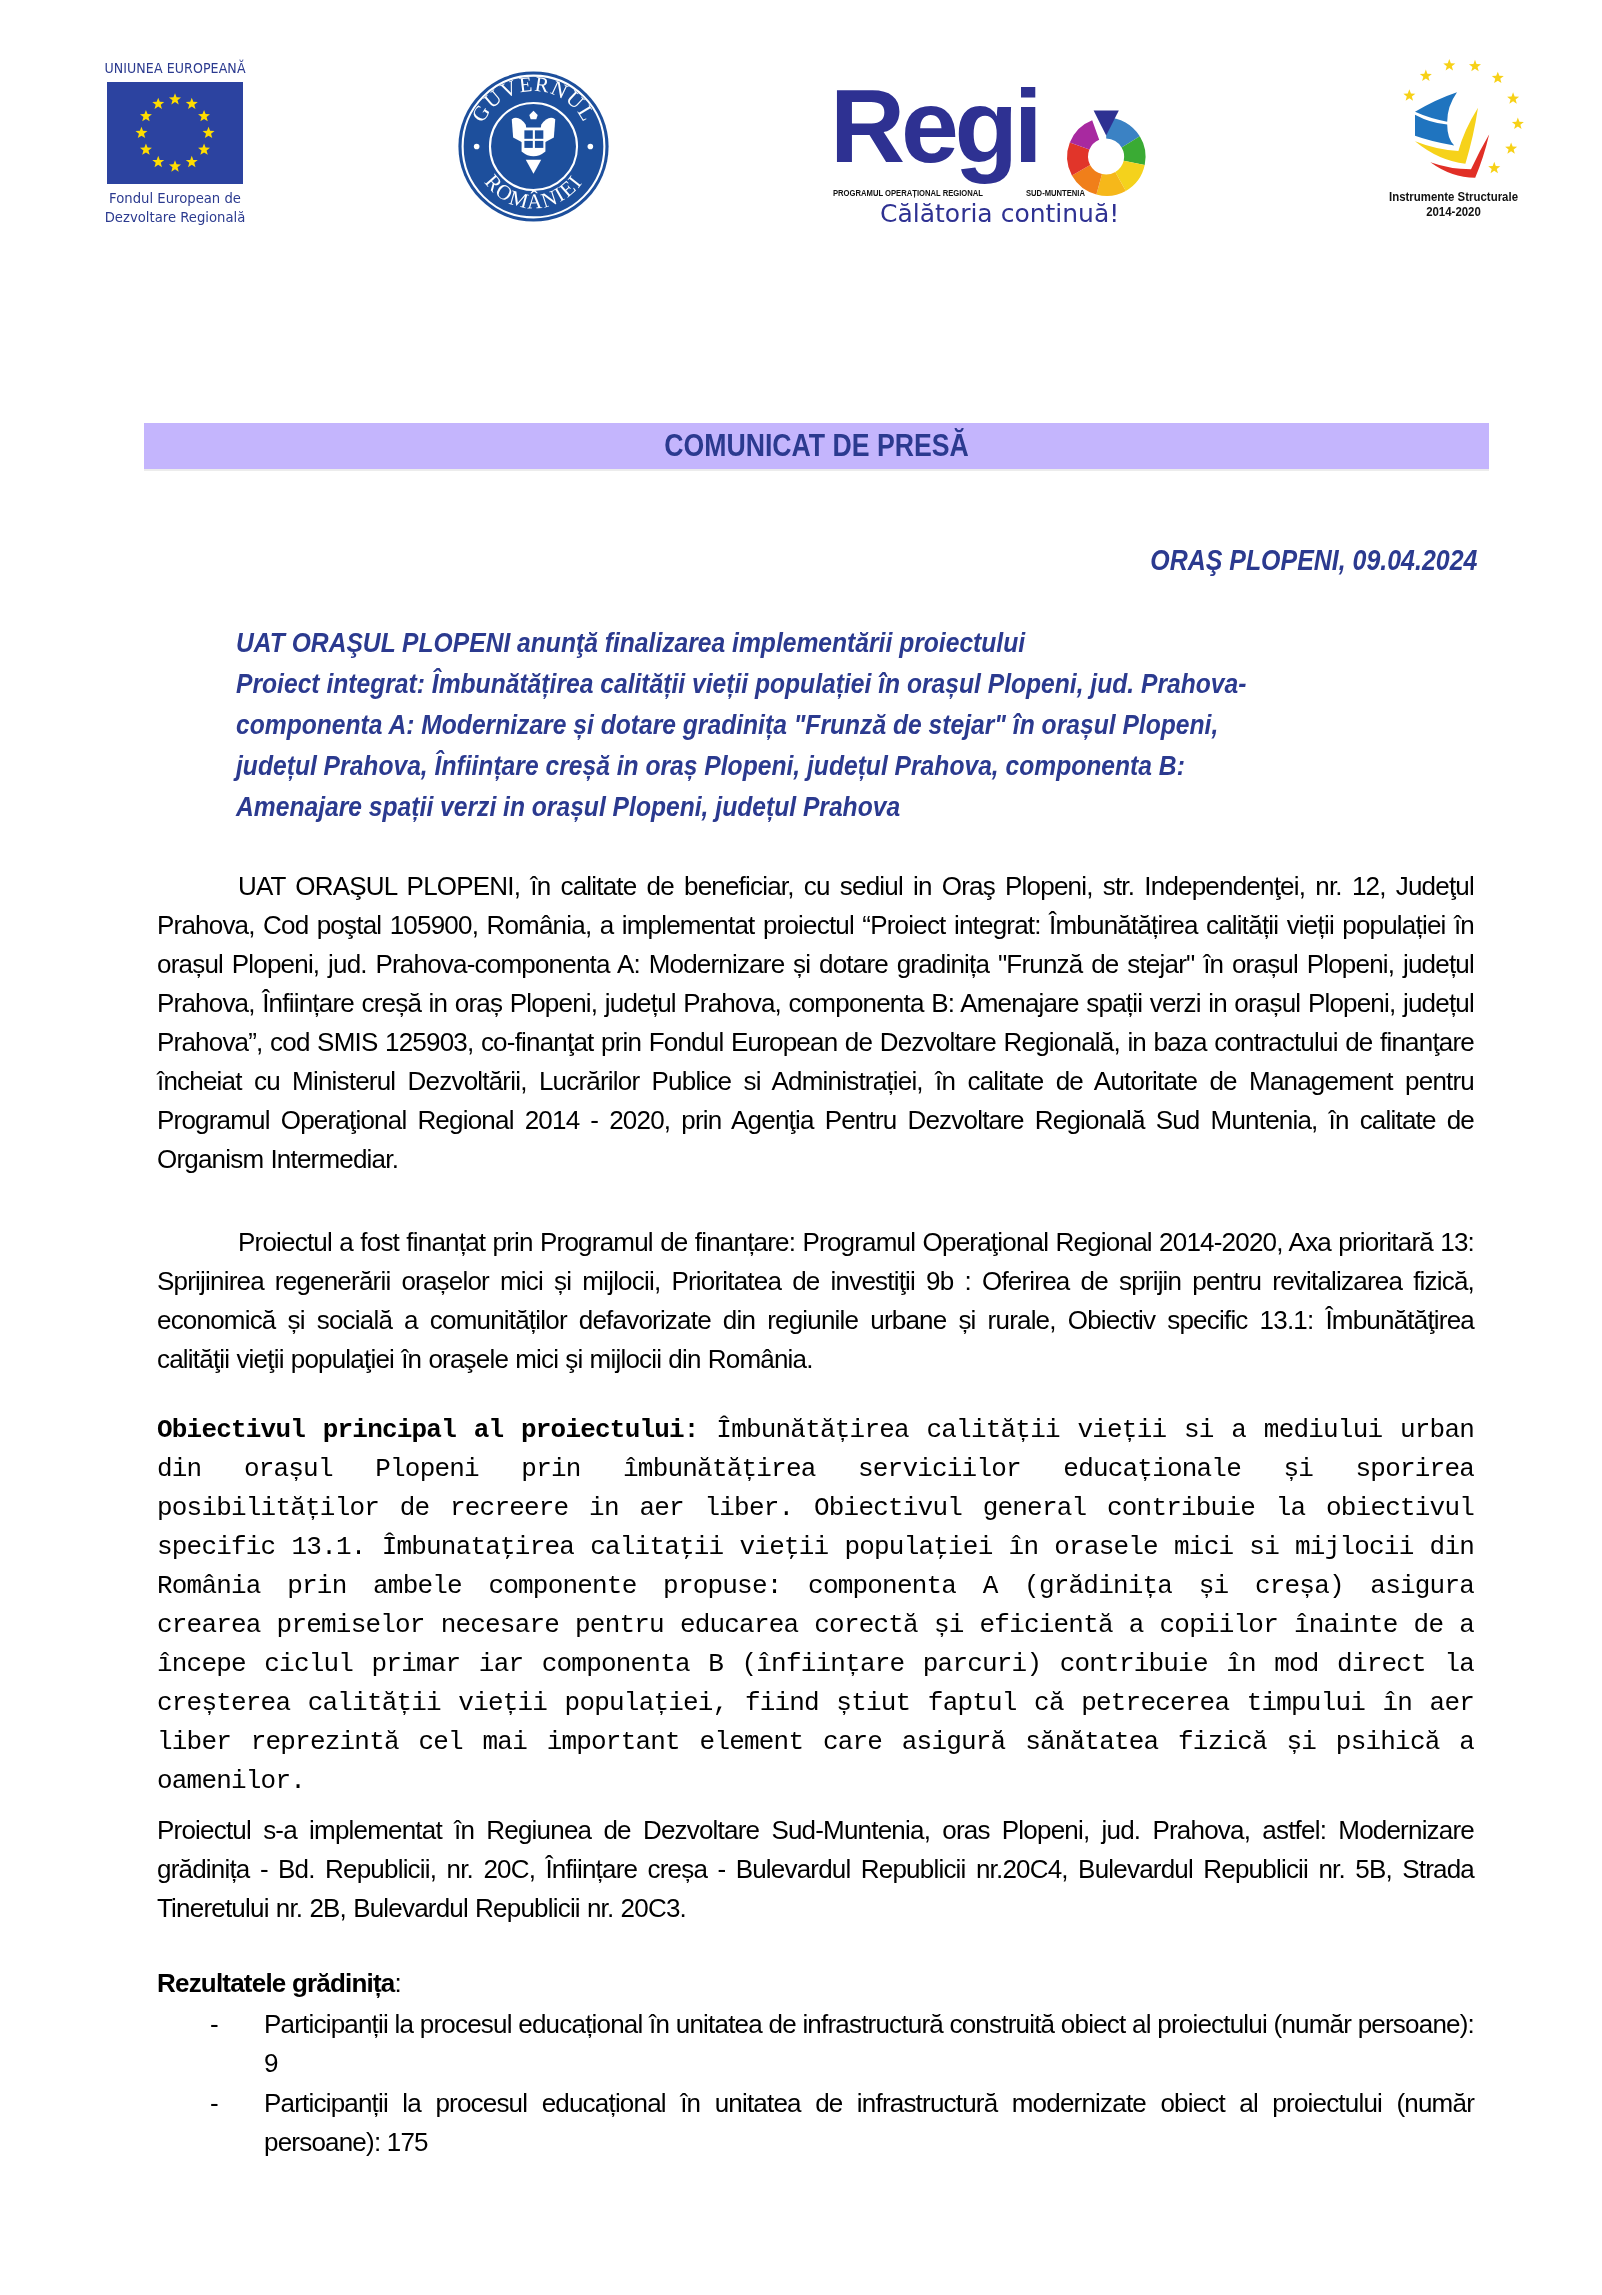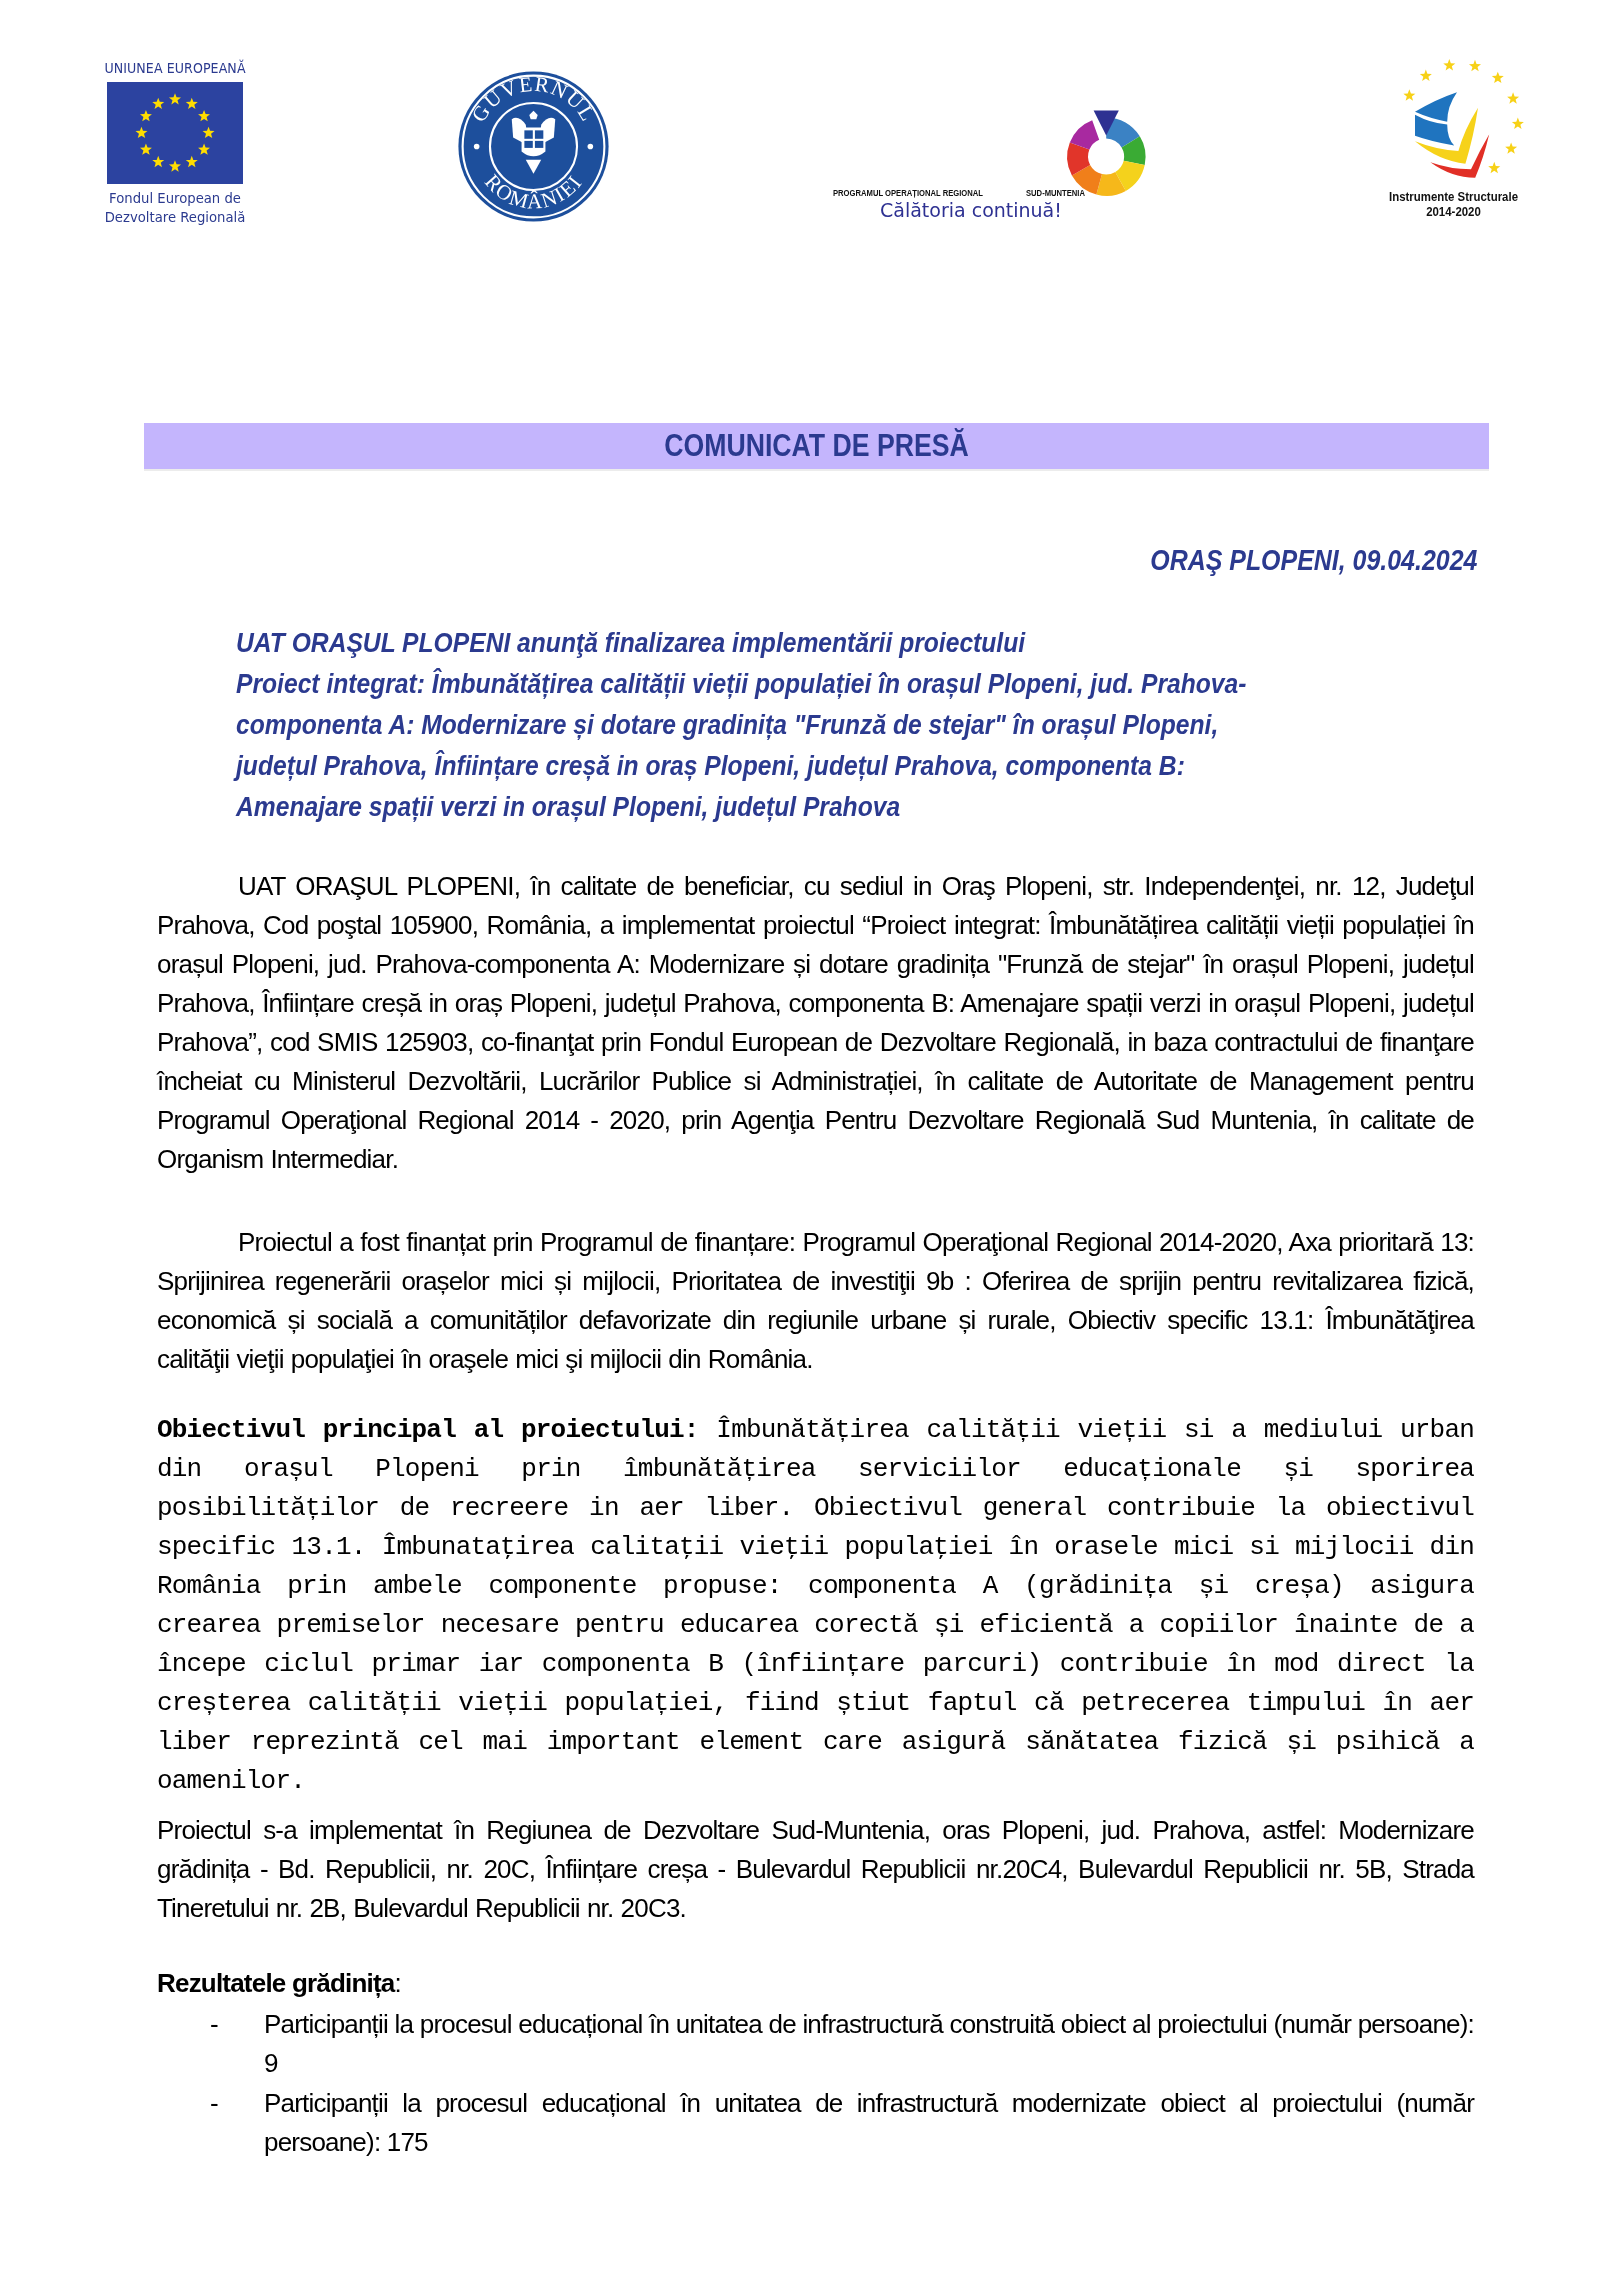--- a/index.html
+++ b/index.html
@@ -20,21 +20,21 @@
 
   .regio-logo { position: absolute; left: 830px; top: 78px; width: 336px; height: 140px; }
   .regio-word { position: absolute; left: 0; top: -4.2px; font-family: "Liberation Sans", sans-serif;
                 font-weight: bold; font-size: 104px; color: #2e3192; letter-spacing: -4.2px; line-height: 104px; }
   .regio-ring { position: absolute; left: 223px; top: 24px; }
   .regio-prog { position: absolute; left: 2.8px; top: 109px; font-family: "Liberation Sans", sans-serif; font-weight: bold;
                 font-size: 9.8px; color: #111; transform: scaleX(0.78); transform-origin: left; white-space: nowrap; }
   .regio-sud { position: absolute; left: 196px; top: 109px; font-family: "Liberation Sans", sans-serif; font-weight: bold;
                font-size: 9.8px; color: #111; transform: scaleX(0.78); transform-origin: left; white-space: nowrap; }
   .regio-slogan { position: absolute; left: 50px; top: 121px; font-family: "DejaVu Sans", sans-serif;
-                  font-size: 19px; color: #2e3192; white-space: nowrap; }
+                  font-size: 25px; color: #2e3192; white-space: nowrap; }
 
   .is-logo { position: absolute; left: 1366px; top: 57px; width: 175px; height: 168px; }
   .is-label { position: absolute; left: 0; top: 132px; width: 175px; text-align: center; font-family: "Liberation Sans", sans-serif;
               font-weight: bold; font-size: 13.3px; color: #111; line-height: 15.4px; transform: scaleX(0.86); }
 
   
   .title-band { position: absolute; left: 144px; top: 423px; width: 1345px; height: 46px; background: #c4b5fd;
                 border-bottom: 2.8px solid #ececec; }
   .title-band h1 { margin: 0; text-align: center; font-family: "Liberation Sans", sans-serif; font-weight: bold;
                    font-size: 31px; line-height: 46px; color: #2b3a8f; transform: scaleX(0.86); }
@@ -115,20 +115,21 @@
       <g fill="#1d4f9c">
         <rect x="96" y="86" width="12" height="12"></rect>
         <rect x="111" y="86" width="12" height="12"></rect>
         <rect x="96" y="101" width="12" height="10"></rect>
         <rect x="111" y="101" width="12" height="10"></rect>
       </g>
     </svg>
   </div>
 
   <div class="regio-logo">
+    <div class="regio-word">Regi</div>
     <svg class="regio-ring" width="105" height="98" viewBox="0 0 150 140">
       <g transform="translate(76,78)">
         <path d="M0 -56 A56 56 0 0 1 48 -29 L22 -13 A26 26 0 0 0 0 -26Z" fill="#3b82c4"></path>
         <path d="M48 -29 A56 56 0 0 1 55 12 L25 6 A26 26 0 0 0 22 -13Z" fill="#3aab34"></path>
         <path d="M55 12 A56 56 0 0 1 28 49 L13 22 A26 26 0 0 0 25 6Z" fill="#f4d21c"></path>
         <path d="M28 49 A56 56 0 0 1 -14 54 L-6 25 A26 26 0 0 0 13 22Z" fill="#f6b81a"></path>
         <path d="M-14 54 A56 56 0 0 1 -49 27 L-23 12 A26 26 0 0 0 -6 25Z" fill="#f07f1a"></path>
         <path d="M-49 27 A56 56 0 0 1 -52 -20 L-24 -10 A26 26 0 0 0 -23 12Z" fill="#e1352a"></path>
         <path d="M-52 -20 A56 56 0 0 1 -20 -52 L-10 -24 A26 26 0 0 0 -24 -10Z" fill="#a829a0"></path>
         <path d="M-18 -66 L18 -66 L0 -30Z" fill="#2e3192"></path>

